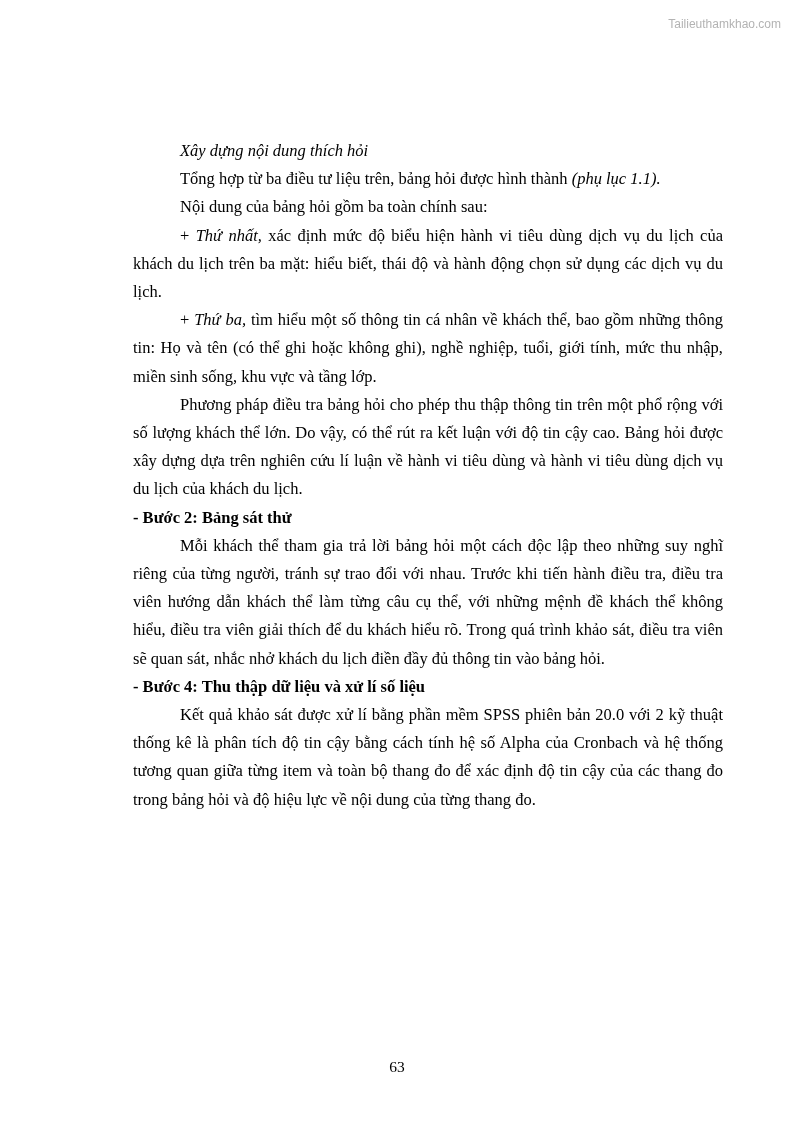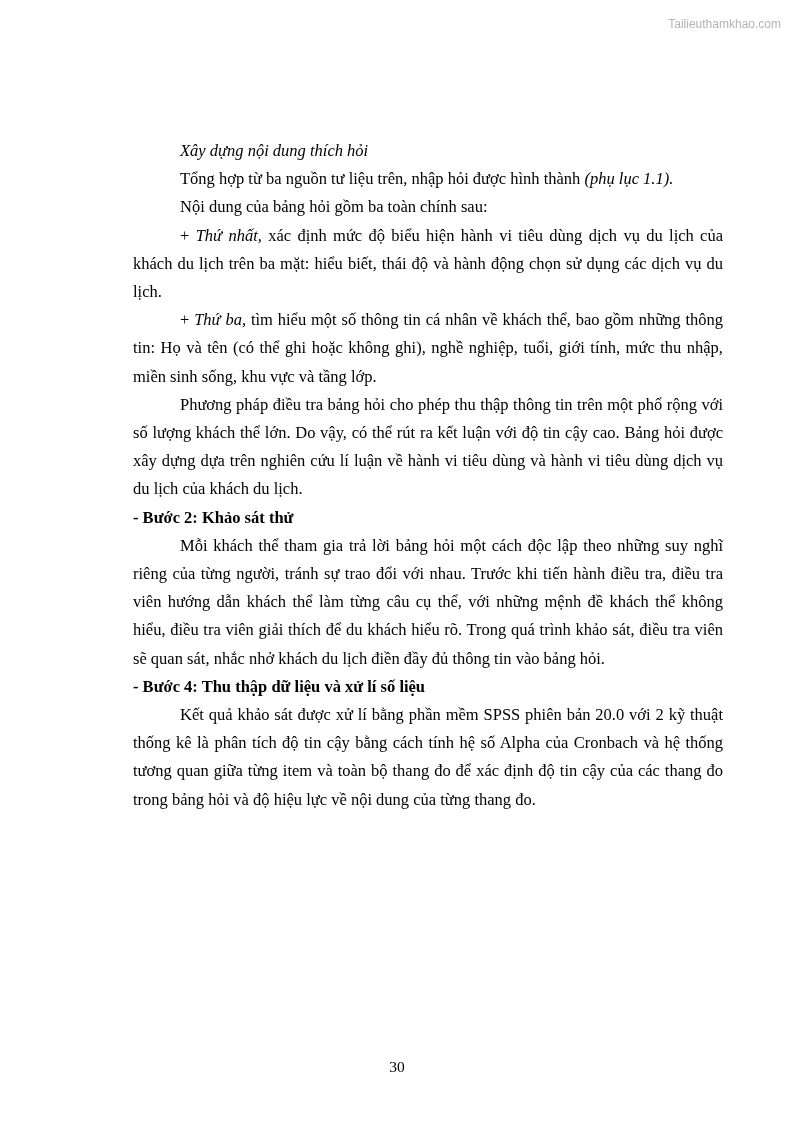--- a/index.html
+++ b/index.html
@@ -53,38 +53,38 @@
 <body>
 
 <div class="page">
 
   <div class="watermark">Tailieuthamkhao.com</div>
 
   <div class="content">
 
     <p class="para"><span class="italic">Xây dựng nội dung thích hỏi</span></p>
 
-    <p class="para"><span>Tổng hợp từ ba nguồn tư liệu trên, nhập hỏi được hình thành </span><span class="italic">(phụ lục 1.1).</span></p>
+    <p class="para"><span>Tổng hợp từ ba điều tư liệu trên, bảng hỏi được hình thành </span><span class="italic">(phụ lục 1.1).</span></p>
 
     <p class="para"><span>Nội dung của bảng hỏi gồm ba toàn chính sau:</span></p>
 
     <p class="para"><span>+ </span><span class="italic">Thứ nhất,</span><span> xác định mức độ biểu hiện hành vi tiêu dùng dịch vụ du lịch của khách du lịch trên ba mặt: hiểu biết, thái độ và hành động chọn sử dụng các dịch vụ du lịch.</span></p>
 
 
     <p class="para"><span>+ </span><span class="italic">Thứ ba,</span><span> tìm hiểu một số thông tin cá nhân về khách thể, bao gồm những thông tin: Họ và tên (có thể ghi hoặc không ghi), nghề nghiệp, tuổi, giới tính, mức thu nhập, miền sinh sống, khu vực và tầng lớp.</span></p>
 
     <p class="para"><span>Phương pháp điều tra bảng hỏi cho phép thu thập thông tin trên một phổ rộng với số lượng khách thể lớn. Do vậy, có thể rút ra kết luận với độ tin cậy cao. Bảng hỏi được xây dựng dựa trên nghiên cứu lí luận về hành vi tiêu dùng và hành vi tiêu dùng dịch vụ du lịch của khách du lịch.</span></p>
 
-    <p class="para heading"><span>- Bước 2: Khảo sát thử</span></p>
+    <p class="para heading"><span>- Bước 2: Bảng sát thử</span></p>
 
 
 
     <p class="para"><span>Mỗi khách thể tham gia trả lời bảng hỏi một cách độc lập theo những suy nghĩ riêng của từng người, tránh sự trao đổi với nhau. Trước khi tiến hành điều tra, điều tra viên hướng dẫn khách thể làm từng câu cụ thể, với những mệnh đề khách thể không hiểu, điều tra viên giải thích để du khách hiểu rõ. Trong quá trình khảo sát, điều tra viên sẽ quan sát, nhắc nhở khách du lịch điền đầy đủ thông tin vào bảng hỏi.</span></p>
 
     <p class="para heading"><span>- Bước 4: Thu thập dữ liệu và xử lí số liệu</span></p>
 
     <p class="para"><span>Kết quả khảo sát được xử lí bằng phần mềm SPSS phiên bản 20.0 với 2 kỹ thuật thống kê là phân tích độ tin cậy bằng cách tính hệ số Alpha của Cronbach và hệ thống tương quan giữa từng item và toàn bộ thang đo để xác định độ tin cậy của các thang đo trong bảng hỏi và độ hiệu lực về nội dung của từng thang đo.</span></p>
 
   </div>
 
-  <div class="footer">30</div>
+  <div class="footer">63</div>
 
 </div>
 
 </body></html>

